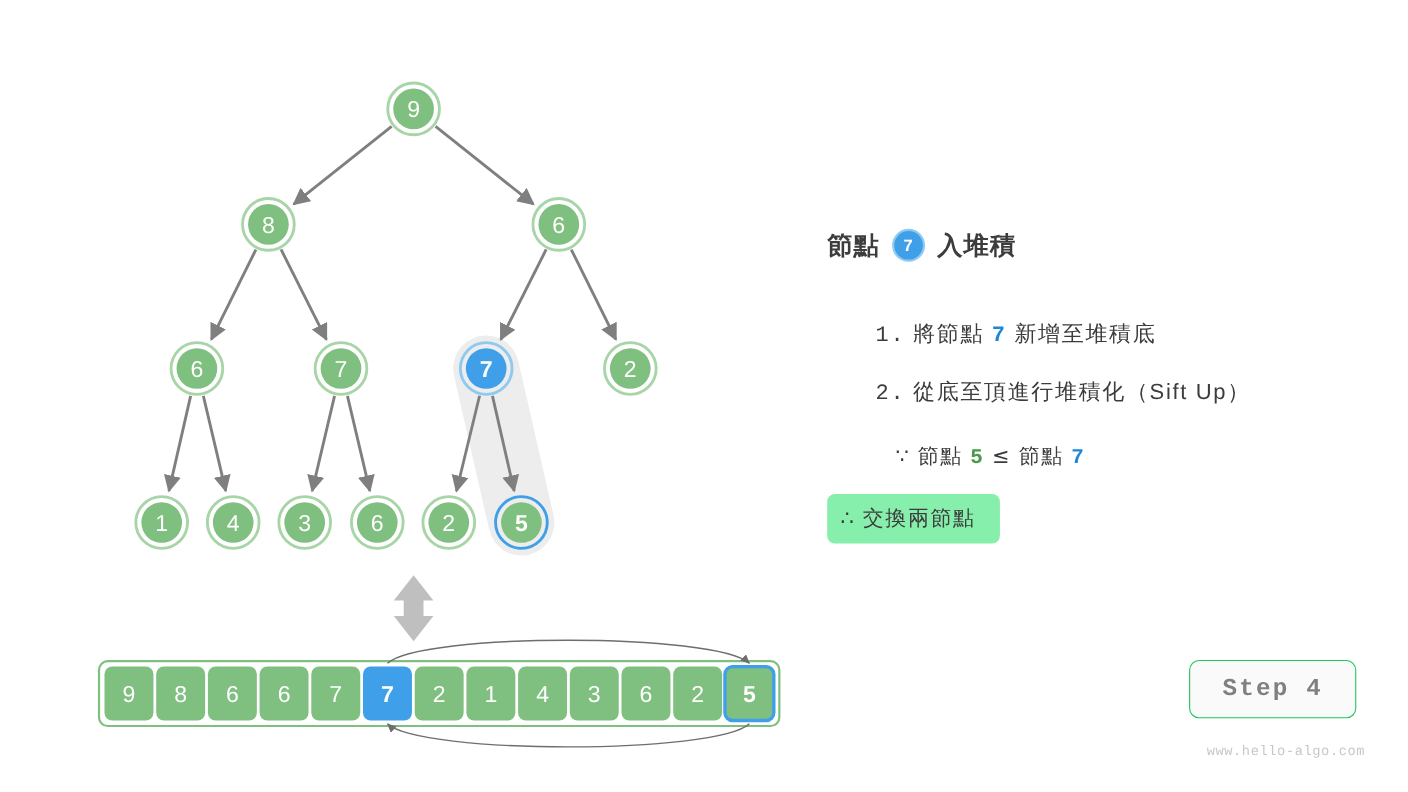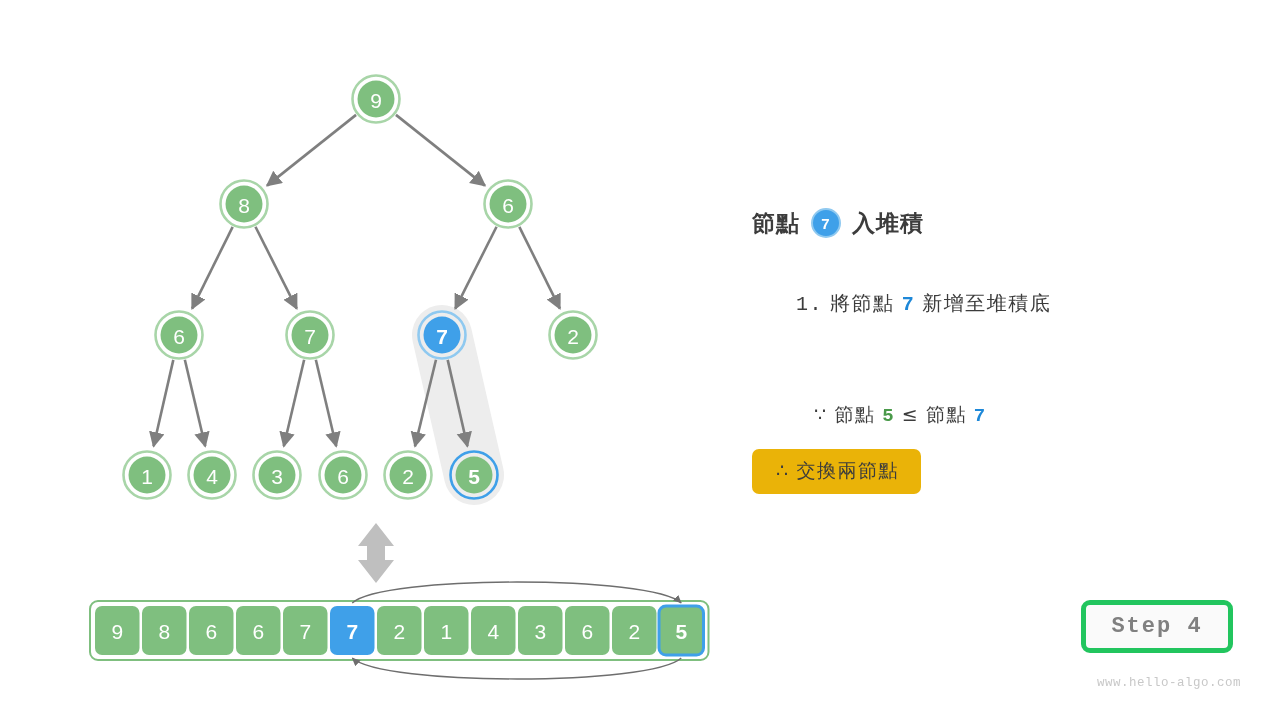--- a/index.html
+++ b/index.html
@@ -66,39 +66,39 @@
     color: #3c3c3c;
     letter-spacing: 1.5px;
     white-space: nowrap;
     margin-left: 44px;
   }
   #step1 { position: absolute; left: 0px;  top: 84px; }
   #step2 { position: absolute; left: 0px;  top: 137px; }
   #reason { position: absolute; left: 18px; top: 196px; font-size: 19px; }
   #conclusion {
     position: absolute; left: 0px; top: 243px;
-    background: #eab308;
+    background: #86efac;
     border-radius: 7px;
-    padding: 9px 22px 10px 24px;
+    padding: 9px 22px 10px 12px;
     font-size: 19px;
     letter-spacing: 1.5px;
     color: #3c3c3c;
     white-space: nowrap;
   }
   .num-blue  { color: #1E88D8; font-weight: bold; font-family: "Liberation Mono", monospace; }
   .num-green { color: #4A9A4A; font-weight: bold; font-family: "Liberation Mono", monospace; }
   .mono { font-family: "Liberation Mono", monospace; }
   .sym { font-family: "DejaVu Sans", sans-serif; }
 
   
   #step-badge {
     position: absolute;
     left: 1081px; top: 600px;
     width: 152px; height: 53px;
-    border: 5px solid #22c55e;
+    border: 1px solid #22c55e;
     border-radius: 9px;
     background: #FAFAFA;
     display: flex; align-items: center; justify-content: center;
     font-family: "Liberation Mono", monospace;
     font-size: 22px;
     font-weight: bold;
     color: #808080;
     letter-spacing: 2px;
     box-sizing: border-box;
   }
@@ -291,20 +291,24 @@
       <span>入堆積</span>
     </div>
 
     <div class="step-line" id="step1">
       <span class="mono">1.</span>
       <span>將節點</span>
       <span class="num-blue">7</span>
       <span>新增至堆積底</span>
     </div>
 
+    <div class="step-line" id="step2">
+      <span class="mono">2.</span>
+      <span>從底至頂進行堆積化（Sift Up）</span>
+    </div>
 
     <div class="step-line" id="reason">
       <span class="sym">∵</span>
       <span>節點</span>
       <span class="num-green">5</span>
       <span class="sym">≤</span>
       <span>節點</span>
       <span class="num-blue">7</span>
     </div>
 

